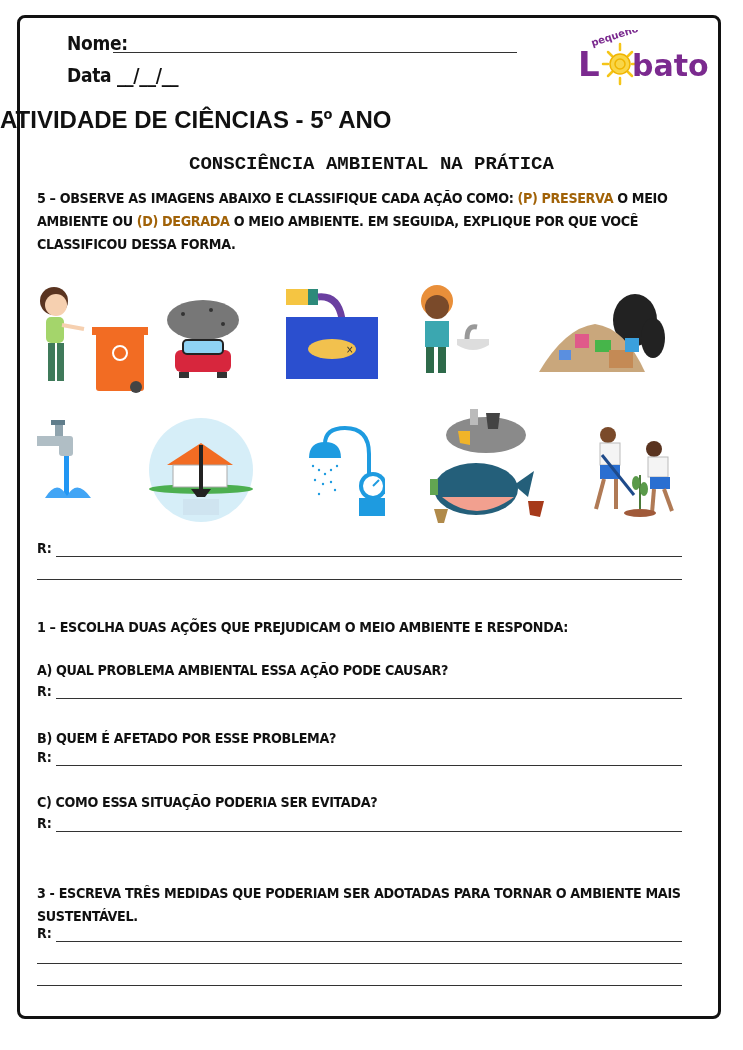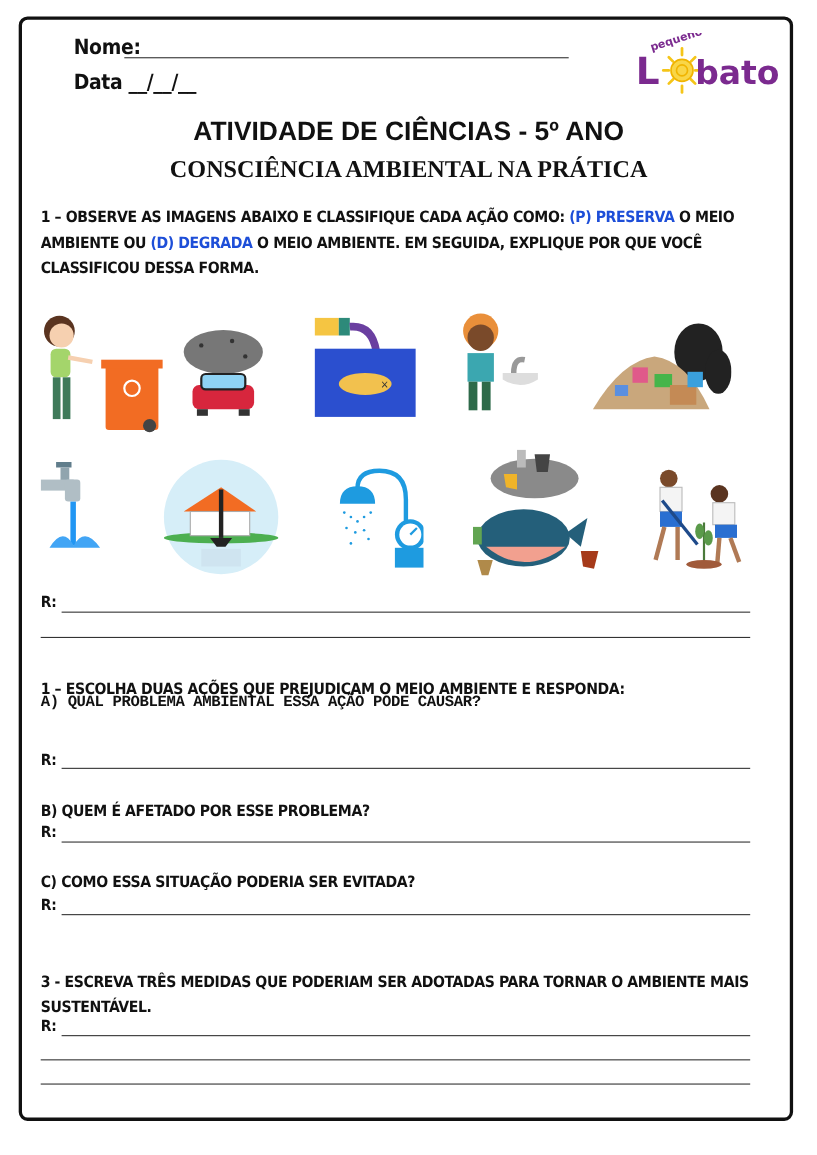--- a/index.html
+++ b/index.html
@@ -2,27 +2,27 @@
 <html><head>
 <meta charset="utf-8">
 <style>
   html, body { margin:0; padding:0; background:#ffffff; }
   body { width:743px; height:1050px; position:relative; overflow:hidden;
          font-family:"DejaVu Sans Condensed","DejaVu Sans", sans-serif; color:#111; }
   .frame { position:absolute; left:17px; top:15px; width:704px; height:1004px;
            border:3px solid #111; border-radius:8px; box-sizing:border-box; }
   .cond { font-family:"DejaVu Sans", sans-serif; font-stretch:condensed; }
   .hdr-line { position:absolute; left:37px; font-weight:bold; font-size:19px; letter-spacing:-0.3px;margin-left:30px; }
-  .title1 { position:absolute; left:0; width:743px; top:106px; text-align:center;
+  .title1 { position:absolute; left:0; width:743px; top:106px; 
             font-family:"Liberation Sans", sans-serif; font-weight:bold; font-size:24px; }
-  .title2 { position:absolute; left:0; width:743px; top:141px; text-align:center;
-            font-family:Liberation Serif, serif; font-weight:bold; font-size:22px; }
+  .title2 { position:absolute; left:0; width:743px; top:153px; text-align:center;
+            font-family:Liberation Mono, monospace; font-weight:bold; font-size:19px; }
   .q { position:absolute; left:37px; width:670px; font-weight:bold; font-size:14.2px;
        line-height:23px; letter-spacing:-0.35px; }
-  .red { color:#1d4ed8; }
+  .red { color:#a16207; }
   .ans { position:absolute; left:37px; font-weight:bold; font-size:14px; }
   .line { position:absolute; height:1px; background:#333; }
   .img { position:absolute; }
   .footer { position:absolute; left:0; width:743px; top:1024px; text-align:center;
             font-weight:bold; font-size:19px; letter-spacing:-0.3px;margin-top:35px; }
   .logo { position:absolute; left:570px; top:30px; width:140px; height:60px; }
 </style>
 </head>
 <body>
 
@@ -53,21 +53,21 @@
     <text x="8" y="46" font-family="DejaVu Sans, sans-serif" font-weight="bold" font-size="34" fill="#7b2a8f">L</text>
     <text x="62" y="46" font-family="DejaVu Sans, sans-serif" font-weight="bold" font-size="30" fill="#7b2a8f">bato</text>
     <text x="22" y="14" font-family="DejaVu Sans, sans-serif" font-weight="bold" font-size="10" fill="#7b2a8f" transform="rotate(-18 30 14)">pequeno</text>
   </svg>
 </div>
 
 <div class="title1">ATIVIDADE DE CIÊNCIAS - 5º ANO</div>
 <div class="title2">CONSCIÊNCIA AMBIENTAL NA PRÁTICA</div>
 
 <div class="q cond" style="top:187px;">
-  <span>1 – OBSERVE AS IMAGENS ABAIXO E CLASSIFIQUE CADA AÇÃO COMO: </span><span class="red">(P) PRESERVA</span><span> O MEIO AMBIENTE OU </span><span class="red">(D) DEGRADA</span><span> O MEIO AMBIENTE. EM SEGUIDA, EXPLIQUE POR QUE VOCÊ CLASSIFICOU DESSA FORMA.</span>
+  <span>5 – OBSERVE AS IMAGENS ABAIXO E CLASSIFIQUE CADA AÇÃO COMO: </span><span class="red">(P) PRESERVA</span><span> O MEIO AMBIENTE OU </span><span class="red">(D) DEGRADA</span><span> O MEIO AMBIENTE. EM SEGUIDA, EXPLIQUE POR QUE VOCÊ CLASSIFICOU DESSA FORMA.</span>
 </div>
 
 <div class="img" style="left:36px; top:283px;">
   <svg width="112" height="112" viewBox="0 0 112 112">
     <circle cx="18" cy="18" r="14" fill="#5a3420"></circle>
     <circle cx="20" cy="22" r="11" fill="#f6d0b0"></circle>
     <rect x="10" y="34" width="18" height="26" rx="5" fill="#a4d56b"></rect>
     <rect x="12" y="60" width="7" height="38" fill="#3f7a5a"></rect>
     <rect x="21" y="60" width="7" height="38" fill="#3f7a5a"></rect>
     <line x1="26" y1="42" x2="48" y2="46" stroke="#f6d0b0" stroke-width="4"></line>
@@ -198,21 +198,21 @@
     <ellipse cx="72" cy="64" rx="4" ry="7" fill="#5a9a4a"></ellipse>
     <ellipse cx="68" cy="88" rx="16" ry="4" fill="#a05a3a"></ellipse>
   </svg>
 </div>
 
 <div class="ans cond" style="top:540px;">R:</div>
 <div class="line" style="left:56px; top:556px; width:626px;"></div>
 <div class="line" style="left:37px; top:579px; width:645px;"></div>
 
 <div class="q cond" style="top:616px;">1 – ESCOLHA DUAS AÇÕES QUE PREJUDICAM O MEIO AMBIENTE E RESPONDA:</div>
-<div class="q cond" style="top:628px;font-family:Liberation Mono, monospace;">A) QUAL PROBLEMA AMBIENTAL ESSA AÇÃO PODE CAUSAR?</div>
+<div class="q cond" style="top:659px;">A) QUAL PROBLEMA AMBIENTAL ESSA AÇÃO PODE CAUSAR?</div>
 <div class="ans cond" style="top:683px;">R:</div>
 <div class="line" style="left:56px; top:698px; width:626px;"></div>
 
 <div class="q cond" style="top:727px;">B) QUEM É AFETADO POR ESSE PROBLEMA?</div>
 <div class="ans cond" style="top:749px;">R:</div>
 <div class="line" style="left:56px; top:765px; width:626px;"></div>
 
 <div class="q cond" style="top:791px;">C) COMO ESSA SITUAÇÃO PODERIA SER EVITADA?</div>
 <div class="ans cond" style="top:815px;">R:</div>
 <div class="line" style="left:56px; top:831px; width:626px;"></div>

